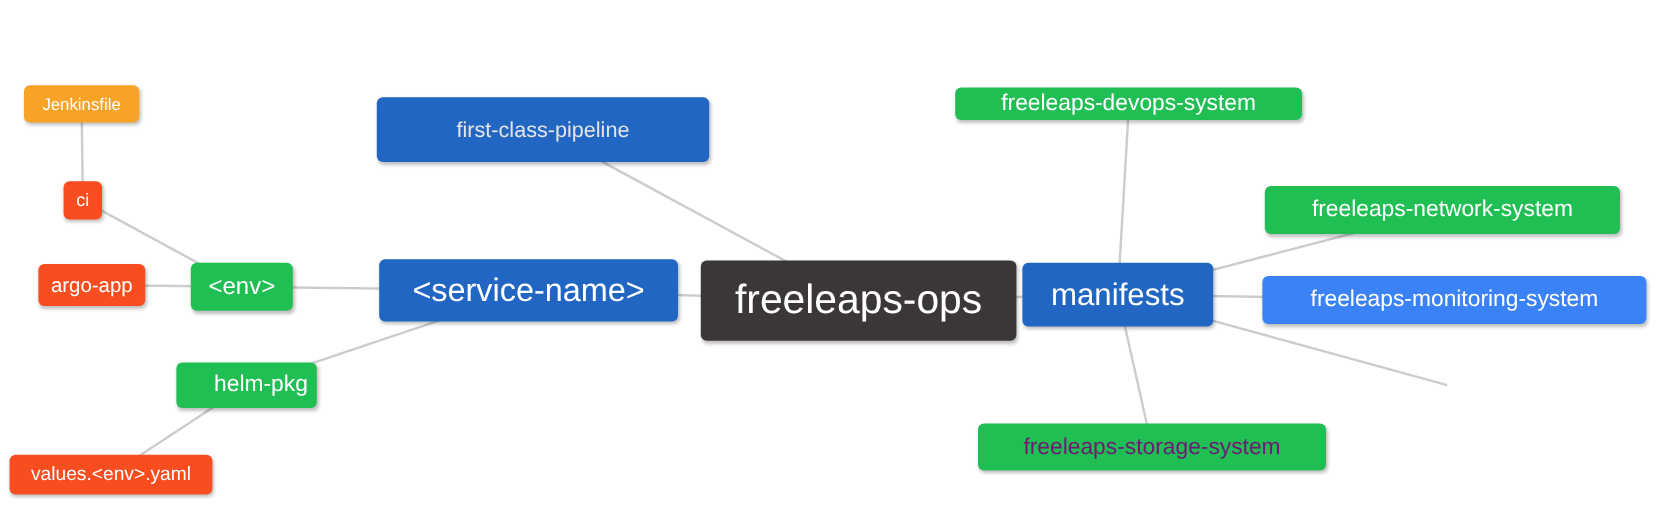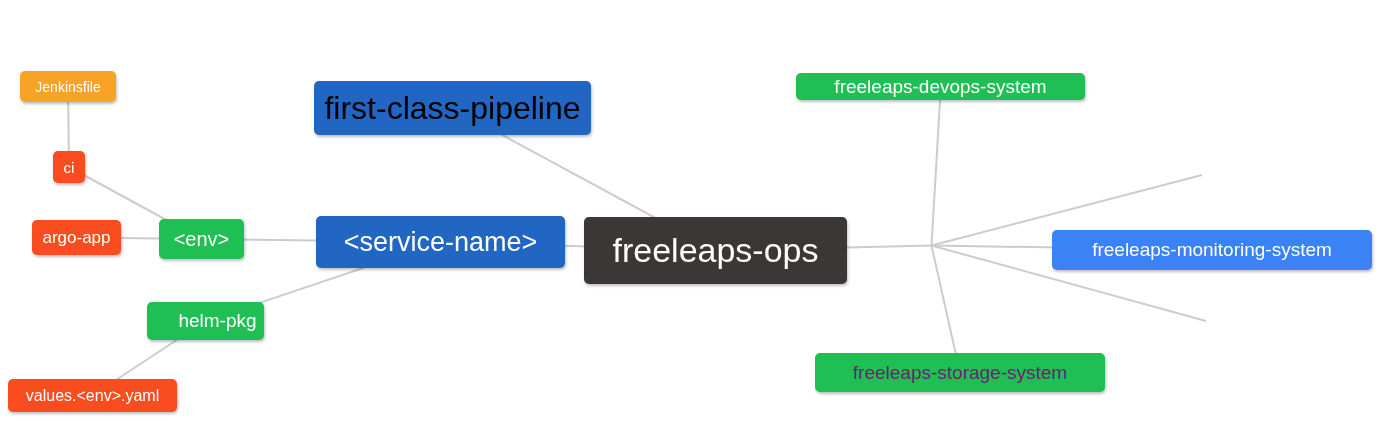--- a/index.html
+++ b/index.html
@@ -73,31 +73,37 @@
     </div>
     <div class="node" style="left: 159px; top: 174px; width: 85px; height: 40px; font-size: 20px; background: rgb(31, 191, 84); color: rgb(255, 255, 255);">
       <span>&lt;env&gt;</span>
     </div>
     <div class="node" style="left: 147px; top: 257px; width: 117px; height: 38px; font-size: 19px; background: rgb(31, 191, 84); color: rgb(255, 255, 255); padding-left: 24px;">
       <span>helm-pkg</span>
     </div>
     <div class="node" style="left: 8px; top: 334px; width: 169px; height: 33px; font-size: 16px; background: rgb(249, 76, 31); color: rgb(255, 255, 255);">
       <span>values.&lt;env&gt;.yaml</span>
     </div>
-    <div class="node" style="left: 314px; top: 36px; width: 277px; height: 54px; font-size: 32px; background: rgb(33, 102, 194); color: #000000; text-align: right;">
+    <div class="node" style="left: 314px; top: 36px; width: 277px; height: 54px; font-size: 18px; background: rgb(33, 102, 194); color: #e5e5e5; text-align: right;">
       <span>first-class-pipeline</span>
     </div>
     <div class="node" style="left: 316px; top: 171px; width: 249px; height: 52px; font-size: 27px; background: rgb(33, 102, 194); color: rgb(255, 255, 255);">
       <span>&lt;service-name&gt;</span>
     </div>
     <div class="node" style="left: 584px; top: 172px; width: 263px; height: 67px; font-size: 34px; background: rgb(59, 55, 55); color: rgb(255, 255, 255);">
       <span>freeleaps-ops</span>
     </div>
+    <div class="node" style="left: 852px; top: 174px; width: 159px; height: 53px; font-size: 26px; background: rgb(33, 102, 194); color: rgb(255, 255, 255);">
+      <span>manifests</span>
+    </div>
     <div class="node" style="left: 796px; top: 28px; width: 289px; height: 27px; font-size: 19px; background: rgb(31, 191, 84); color: rgb(255, 255, 255);">
       <span>freeleaps-devops-system</span>
+    </div>
+    <div class="node" style="left: 1054px; top: 110px; width: 296px; height: 40px; font-size: 19px; background: rgb(31, 191, 84); color: rgb(255, 255, 255);">
+      <span>freeleaps-network-system</span>
     </div>
     <div class="node" style="left: 1052px; top: 185px; width: 320px; height: 40px; font-size: 19px; background: #3b82f6; color: rgb(255, 255, 255);">
       <span>freeleaps-monitoring-system</span>
     </div>
     <div class="node" style="left: 815px; top: 308px; width: 290px; height: 39px; font-size: 19px; background: rgb(31, 191, 84); color: #701a75;">
       <span>freeleaps-storage-system</span>
     </div>
   </div>
 
 </body></html>

